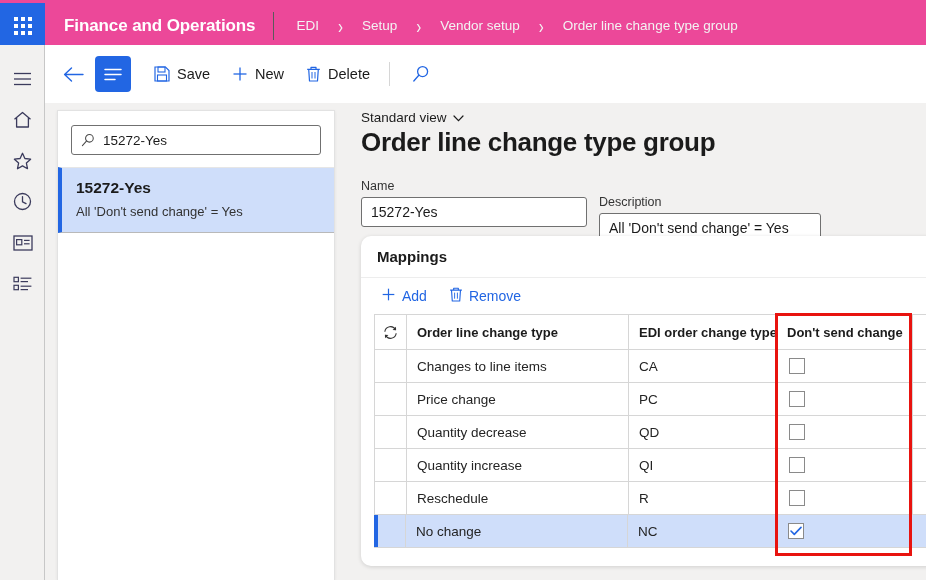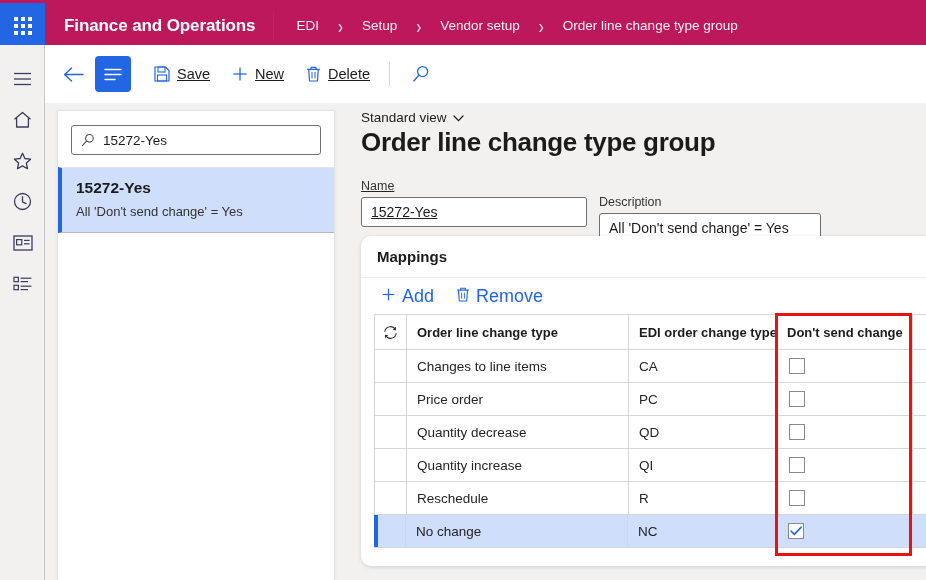--- a/index.html
+++ b/index.html
@@ -21,21 +21,21 @@
     height: 580px;
     overflow: hidden;
   }
 
   
   .topbar {
     position: absolute;
     top: 0; left: 0;
     width: 926px;
     height: 51px;
-    background: #be185d;
+    background: #ec4899;
     display: flex;
     align-items: center;
     box-sizing: border-box;
   }
   .waffle {
     width: 45px;
     height: 45px;
     background: #2266e3;
     display: flex;
     align-items: center;
@@ -143,21 +143,20 @@
   .cmd-item {
     display: flex;
     align-items: center;
     gap: 7px;
     height: 36px;
     padding: 0 11px;
     cursor: pointer;
     font-size: 14.5px;
     color: #1b1b1b;
     white-space: nowrap;
-    text-decoration: underline;
   }
   .cmd-item .glyph { display: flex; align-items: center; color: #2266e3; }
   .cmd-sep {
     width: 1px;
     height: 24px;
     background: #d6d6d6;
     margin: 0 8px;
   }
   .cmd-search {
     width: 34px; height: 34px;
@@ -270,21 +269,21 @@
   .field-input input {
     border: none;
     outline: none;
     font-size: 14px;
     font-family: "Liberation Sans", sans-serif;
     color: #1b1b1b;
     width: 100%;
     background: transparent;
     padding: 0;
   }
-  .fld-name { width: 226px; text-decoration: underline; }
+  .fld-name { width: 226px; }
   .fld-desc { width: 222px; margin-top: 16px; }
 
   
   .card {
     position: absolute;
     top: 133px;
     left: 6px;
     width: 597px;
     height: 330px;
     background: #ffffff;
@@ -310,21 +309,21 @@
     align-items: center;
     padding-left: 13px;
     gap: 8px;
     box-sizing: border-box;
   }
   .tb-btn {
     display: flex;
     align-items: center;
     gap: 6px;
     color: #2266e3;
-    font-size: 18px;
+    font-size: 14px;
     padding: 4px 7px;
     cursor: pointer;
     white-space: nowrap;
   }
 
   
   .grid {
     margin-left: 13px;
     border-top: 1px solid #d6d6d6;
     border-left: 1px solid #d6d6d6;
@@ -625,21 +624,21 @@
           <div class="gcell c-edi">CA</div>
           <div class="gcell c-chk">
             <span class="chkbox">
               
             </span>
           </div>
         </div>
 
         <div class="grow">
           <div class="gcell c-sel"></div>
-          <div class="gcell c-type">Price order</div>
+          <div class="gcell c-type">Price change</div>
           <div class="gcell c-edi">PC</div>
           <div class="gcell c-chk">
             <span class="chkbox">
               
             </span>
           </div>
         </div>
 
         <div class="grow">
           <div class="gcell c-sel"></div>

